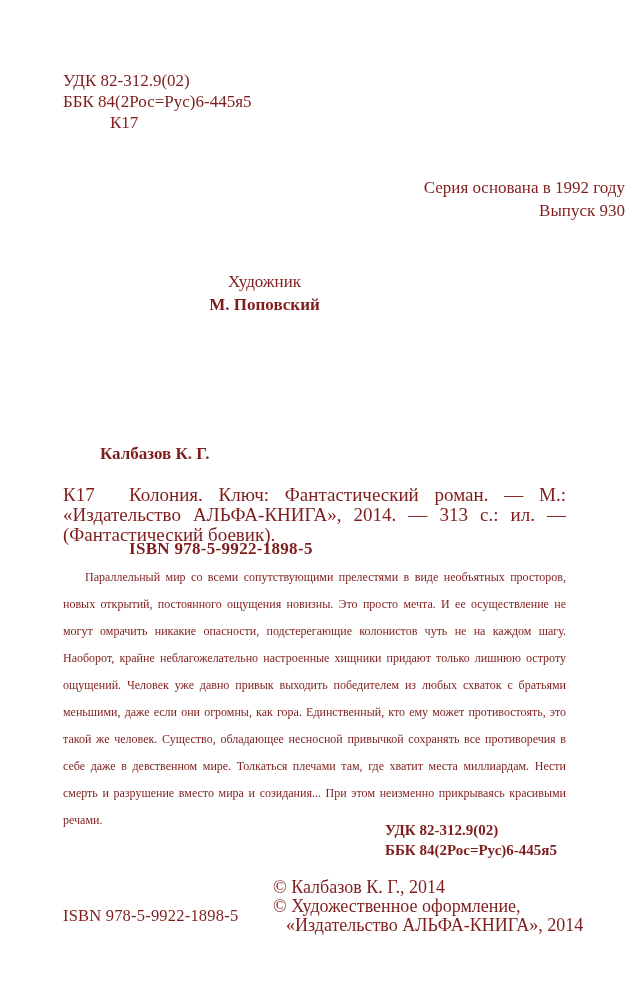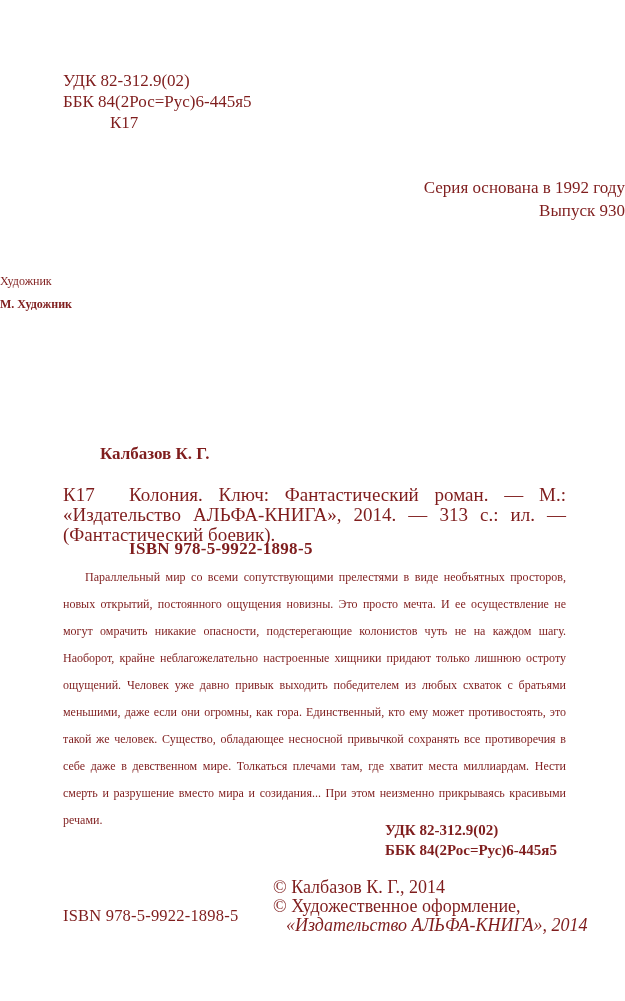--- a/index.html
+++ b/index.html
@@ -34,22 +34,22 @@
     width: 625px;
     text-align: right;
     font-size: 17px;
     line-height: 23px;
   }
 
   
   .artist {
     left: 0; top: 270px;
     width: 529px;
-    text-align: left;
-    font-size: 12px;
+    text-align: center;
+    font-size: 17px;
     line-height: 23px;
   }
   .artist .name { font-weight: bold; }
 
   
   .author {
     left: 100px; top: 444px;
     font-size: 17px;
     font-weight: bold;
   }
@@ -94,21 +94,21 @@
     white-space: nowrap;
   }
 
   
   .copyright {
     left: 273px; top: 878px;
     font-size: 18px;
     line-height: 19px;
     white-space: nowrap;
   }
-  .copyright .indent { padding-left: 13px; font-style: italic; }
+  .copyright .indent { padding-left: 13px; }
 
   
   .isbn-bottom {
     left: 63px; top: 906px;
     font-size: 16.5px;
     letter-spacing: 0.2px;
   }
 </style>
 </head>
 <body>
@@ -121,21 +121,21 @@
     <div class="kcode">К17</div>
   </div>
 
   <div class="abs series">
     <div>Серия основана в 1992 году</div>
     <div>Выпуск 930</div>
   </div>
 
   <div class="abs artist">
     <div>Художник</div>
-    <div class="name">М. Художник</div>
+    <div class="name">М. Поповский</div>
   </div>
 
   <div class="abs author">Калбазов К. Г.</div>
 
   <p class="abs catalog"><span class="code">К17</span><span>Колония. Ключ: Фантастический роман. — М.: «Издательство АЛЬФА-КНИГА», 2014. — 313 с.: ил. — (Фантастический боевик).</span></p>
 
   <div class="abs isbn-mid">ISBN 978-5-9922-1898-5</div>
 
   <p class="abs annotation">Параллельный мир со всеми сопутствующими прелестями в виде необъятных просторов, новых открытий, постоянного ощущения новизны. Это просто мечта. И ее осуществление не могут омрачить никакие опасности, подстерегающие колонистов чуть не на каждом шагу. Наоборот, крайне неблагожелательно настроенные хищники придают только лишнюю остроту ощущений. Человек уже давно привык выходить победителем из любых схваток с братьями меньшими, даже если они огромны, как гора. Единственный, кто ему может противостоять, это такой же человек. Существо, обладающее несносной привычкой сохранять все противоречия в себе даже в девственном мире. Толкаться плечами там, где хватит места миллиардам. Нести смерть и разрушение вместо мира и созидания... При этом неизменно прикрываясь красивыми речами.</p>
 

